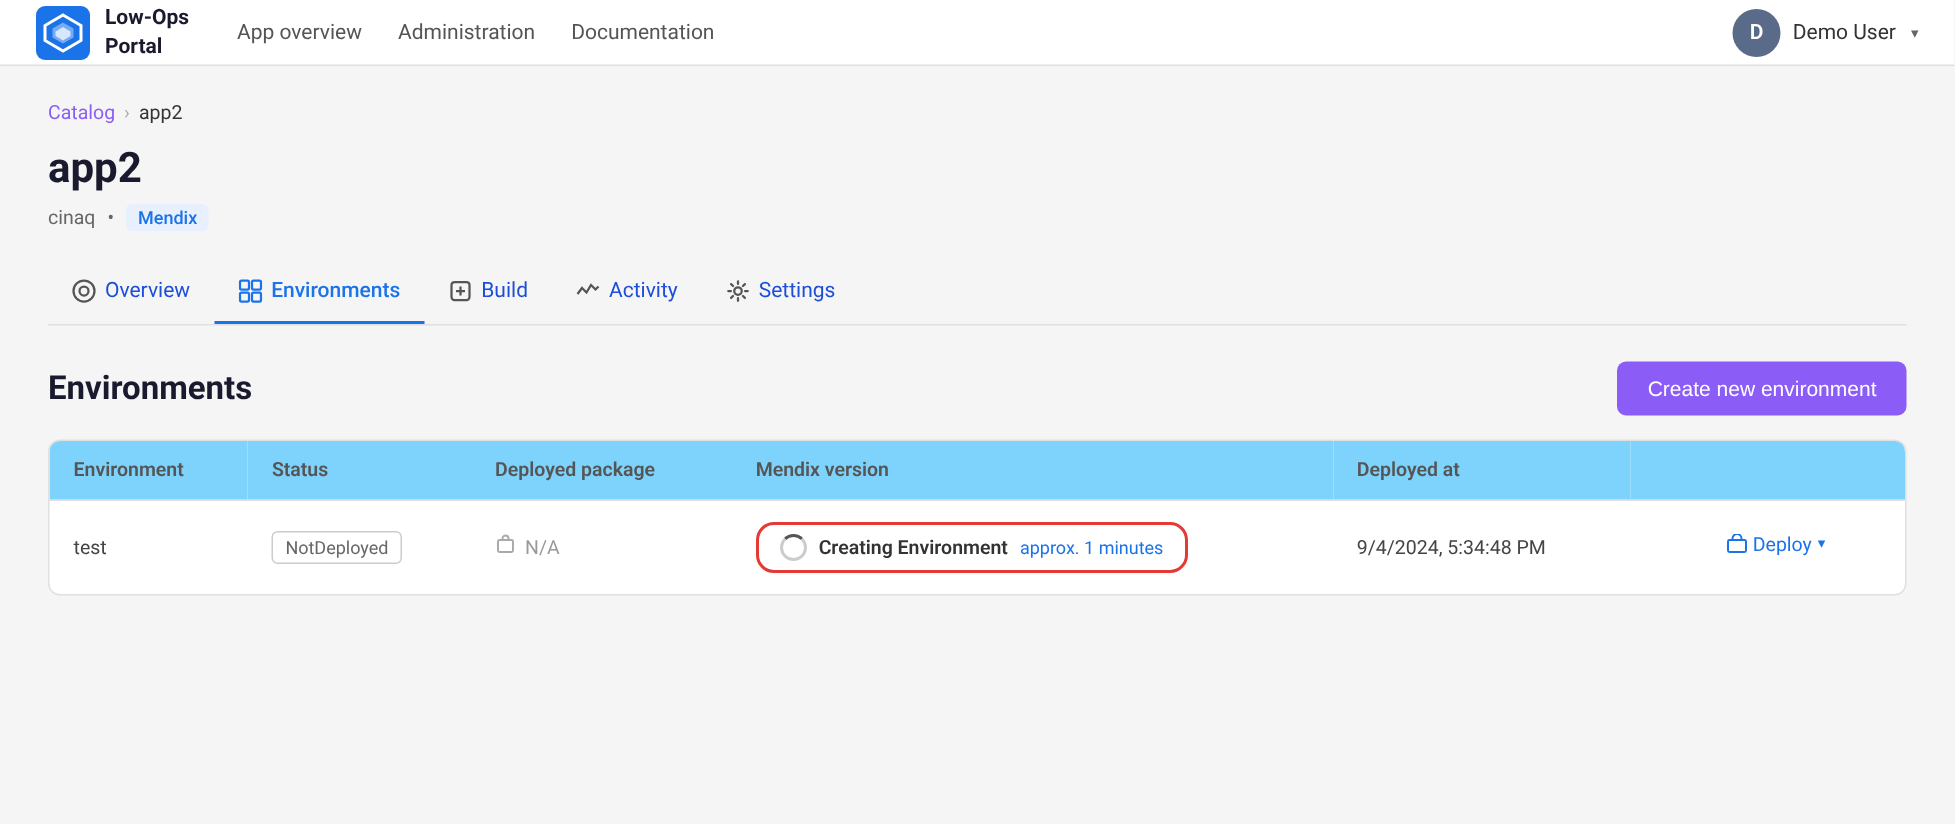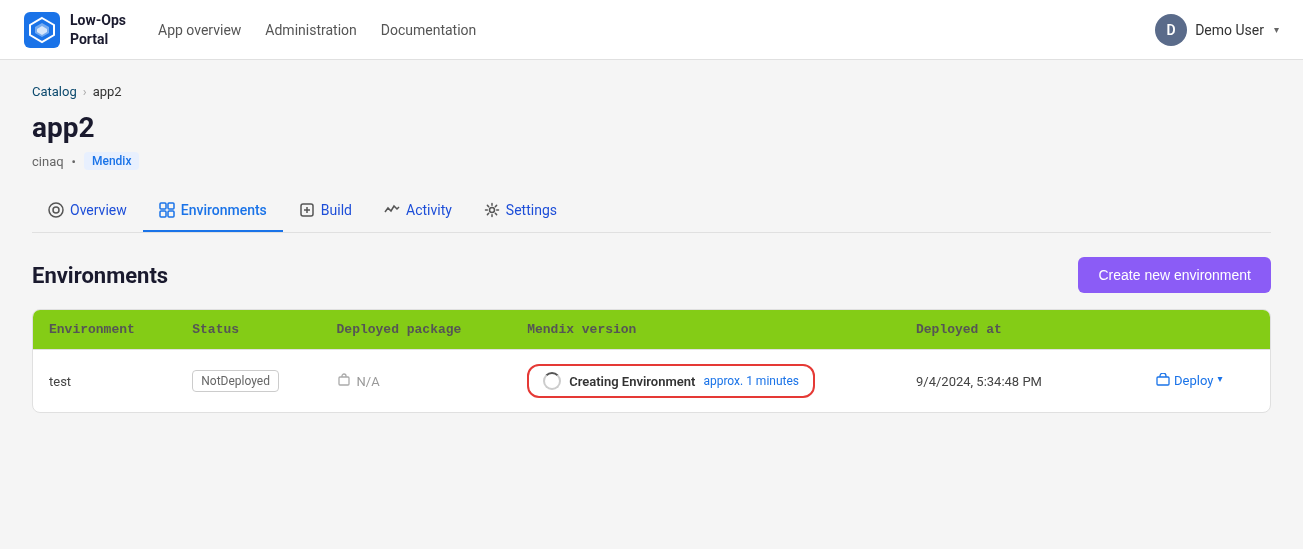--- a/index.html
+++ b/index.html
@@ -5,21 +5,21 @@
     * { box-sizing: border-box; margin: 0; padding: 0; }
     body { font-family: -apple-system, BlinkMacSystemFont, 'Segoe UI', Roboto, sans-serif; background: #f5f5f5; color: #333; font-size: 14px; }
 
     
     .navbar {
       background: #fff;
       border-bottom: 1px solid #e0e0e0;
       display: flex;
       align-items: center;
       padding: 0 24px;
-      height: 60px;
+      height: 44px;
       gap: 32px;
     }
     .logo-area {
       display: flex;
       align-items: center;
       gap: 10px;
       text-decoration: none;
       color: #1a1a2e;
       font-weight: 700;
       font-size: 14px;
@@ -71,21 +71,21 @@
     
     .breadcrumb {
       display: flex;
       align-items: center;
       gap: 6px;
       font-size: 13px;
       color: #666;
       margin-bottom: 12px;
     }
     .breadcrumb-sep { color: #aaa; }
-    .breadcrumb-link { color: #0c4a6e; cursor: pointer; }
+    .breadcrumb-link { color: #8b5cf6; cursor: pointer; }
     .breadcrumb-current { color: #333; }
 
     
     .page-title {
       font-size: 28px;
       font-weight: 700;
       color: #1a1a2e;
       margin-bottom: 8px;
     }
 
@@ -164,23 +164,22 @@
       background: #fff;
       border: 1px solid #e0e0e0;
       border-radius: 8px;
       overflow: hidden;
     }
     .table {
       width: 100%;
       border-collapse: collapse;
     }
     .table thead tr {
-      background: #84cc16;
+      background: #7dd3fc;
       border-bottom: 1px solid #e0e0e0;
-      font-family: Liberation Mono, monospace;
     }
     .table th {
       text-align: left;
       padding: 12px 16px;
       font-size: 13px;
       font-weight: 600;
       color: #555;
     }
     .table td {
       padding: 14px 16px;

